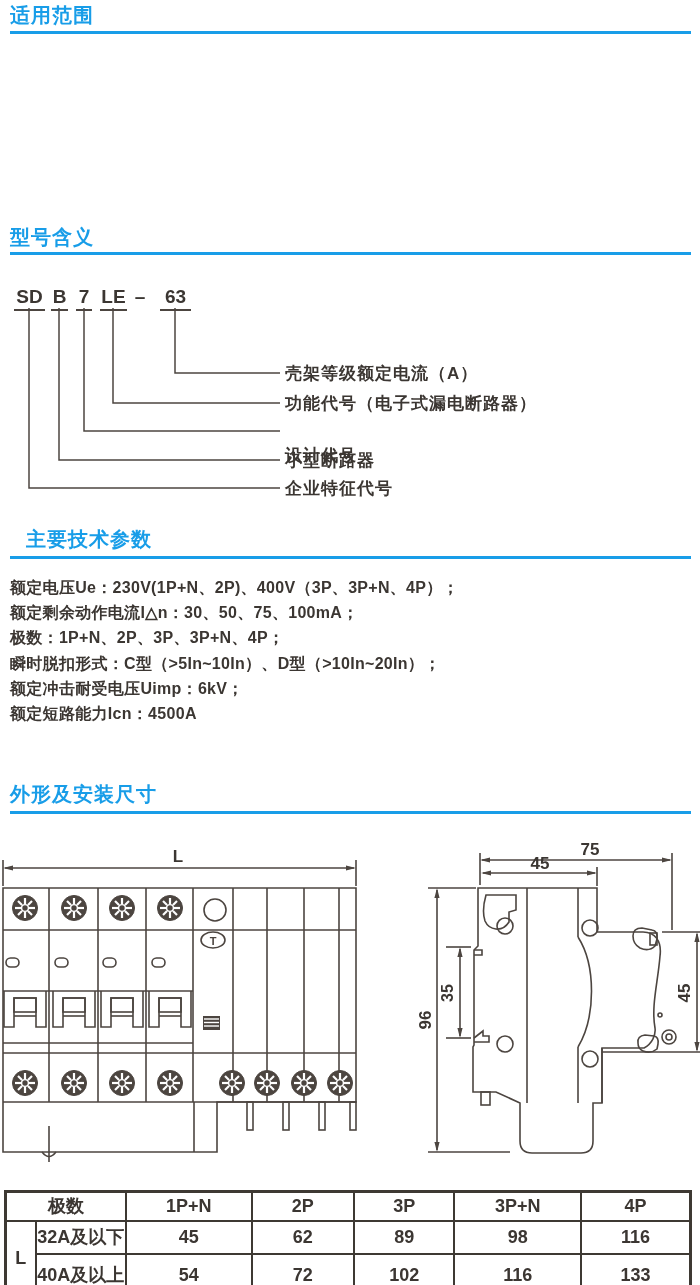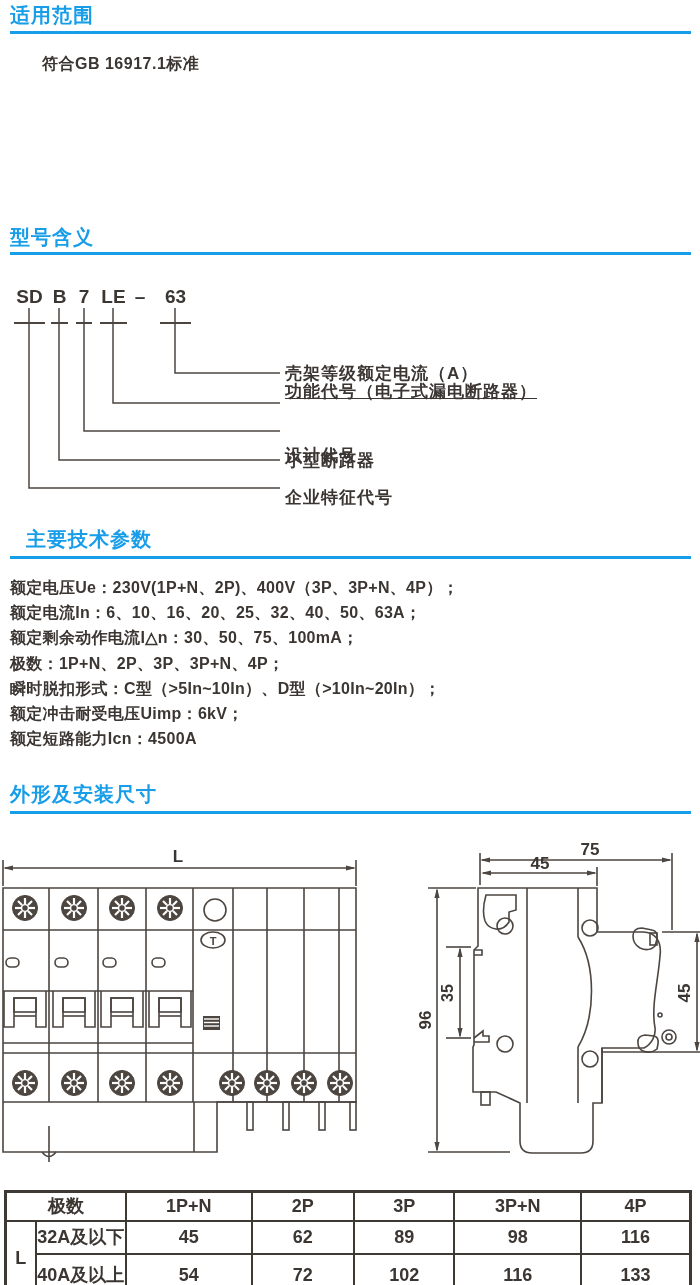--- a/index.html
+++ b/index.html
@@ -5,38 +5,37 @@
   html,body{margin:0;padding:0;background:#ffffff;}
   body{width:700px;height:1285px;position:relative;overflow:hidden;
        font-family:"Liberation Sans",sans-serif;color:#3b3632;}
   .abs{position:absolute;}
   .sec-title{font-size:20px;font-weight:bold;color:#189be8;color:#189de8;letter-spacing:1px;}
   .rule{height:3px;background:#189de8;width:681px;left:10px;}
   .bodytext{font-size:16px;font-weight:600;line-height:25px;letter-spacing:0.5px;}
   .bodytext p{margin:0;text-indent:2em;}
   .spec-line{font-size:16px;font-weight:600;line-height:25.2px;letter-spacing:0.3px;}
   .code-part{font-size:19px;font-weight:bold;text-align:center;display:block;
-             border-bottom:2px solid #4c4540;padding-bottom:14px;}
+             border-bottom:2px solid #4c4540;padding-bottom:1px;}
   .code-part.nounder{border-bottom:none;}
   .model-label{font-size:17px;font-weight:600;letter-spacing:1px;text-align:right;}
   table.dim{border-collapse:collapse;table-layout:fixed;font-weight:600;}
   table.dim th,table.dim td{border:2px solid #3e3933;text-align:center;vertical-align:middle;
        padding:0;font-size:18px;font-weight:600;}
   table.dim{border:3px solid #3e3933;}
   td.sublabel{font-size:13.5px;letter-spacing:0;}
   th.polehead{font-size:18px;}
 </style>
 </head>
 <body>
 
 <div class="abs sec-title" style="left:10px;top:2px;">适用范围</div>
 <div class="abs rule" style="top:31px;"></div>
 
 <div class="abs bodytext" style="left:10px;top:51px;width:684px;">
-  <p>符合GB 16917.1标准</p>
 </div>
 
 <div class="abs sec-title" style="left:10px;top:224px;">型号含义</div>
 <div class="abs rule" style="top:252px;"></div>
 
 <span class="abs code-part" style="left:14px;top:286px;width:31px;">SD</span>
 <span class="abs code-part" style="left:51px;top:286px;width:17px;">B</span>
 <span class="abs code-part" style="left:76px;top:286px;width:16px;">7</span>
 <span class="abs code-part" style="left:100px;top:286px;width:27px;">LE</span>
 <span class="abs code-part nounder" style="left:133px;top:286px;width:14px;">–</span>
@@ -46,31 +45,30 @@
   <g stroke="#4c4540" stroke-width="1.5" fill="none">
     <path d="M175,0 V65 H280"></path>
     <path d="M113,0 V95 H280"></path>
     <path d="M84,0 V123 H280"></path>
     <path d="M59,0 V152 H280"></path>
     <path d="M29,0 V180 H280"></path>
   </g>
 </svg>
 
 <div class="abs model-label" style="left:285px;top:362px;">壳架等级额定电流（A）</div>
-<div class="abs model-label" style="left:285px;top:380px;text-decoration:underline;">功能代号（电子式漏电断路器）</div>
+<div class="abs model-label" style="left:285px;top:392px;">功能代号（电子式漏电断路器）</div>
 <div class="abs model-label" style="left:285px;top:444px;">设计代号</div>
 <div class="abs model-label" style="left:285px;top:449px;">小型断路器</div>
-<div class="abs model-label" style="left:285px;top:477px;margin-top:9px;">企业特征代号</div>
+<div class="abs model-label" style="left:285px;top:477px;">企业特征代号</div>
 
 <div class="abs sec-title" style="left:26px;top:526px;">主要技术参数</div>
 <div class="abs rule" style="top:556px;"></div>
 
 <div class="abs" style="left:10px;top:575px;width:684px;">
   <div class="spec-line">额定电压Ue：230V(1P+N、2P)、400V（3P、3P+N、4P）；</div>
-  <div class="spec-line">额定电流In：6、10、16、20、25、32、40、50、63A；</div>
   <div class="spec-line">额定剩余动作电流I△n：30、50、75、100mA；</div>
   <div class="spec-line">极数：1P+N、2P、3P、3P+N、4P；</div>
   <div class="spec-line">瞬时脱扣形式：C型（&gt;5In~10In）、D型（&gt;10In~20In）；</div>
   <div class="spec-line">额定冲击耐受电压Uimp：6kV；</div>
   <div class="spec-line">额定短路能力Icn：4500A</div>
 </div>
 
 <div class="abs sec-title" style="left:10px;top:781px;text-align:right;">外形及安装尺寸</div>
 <div class="abs rule" style="top:811px;"></div>
 

